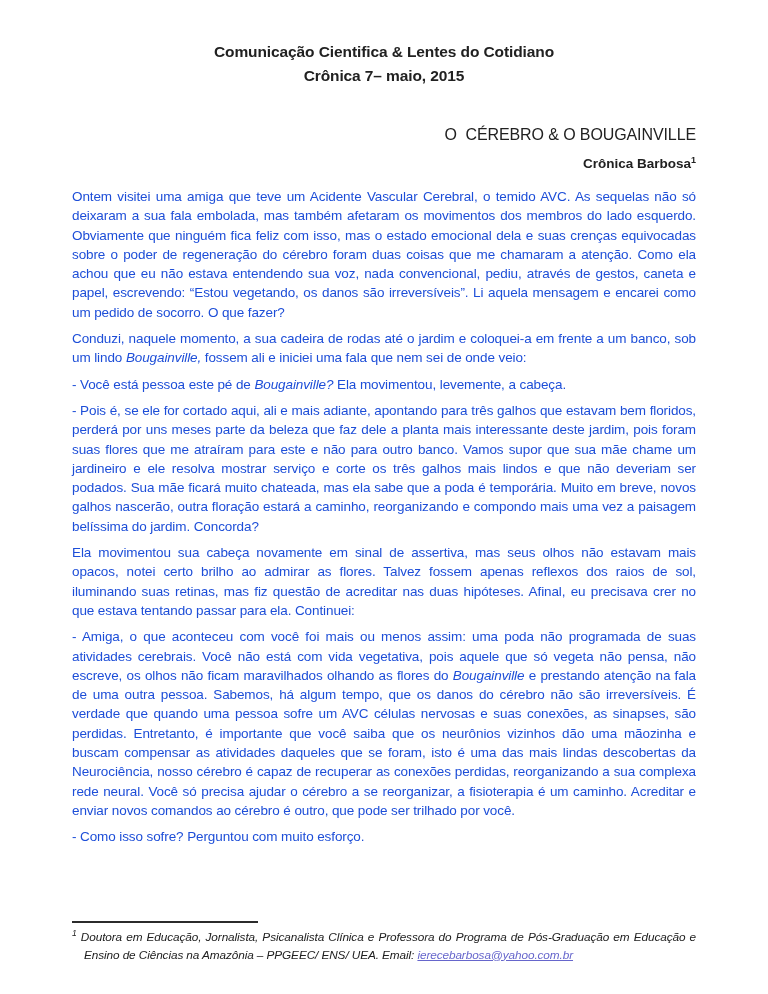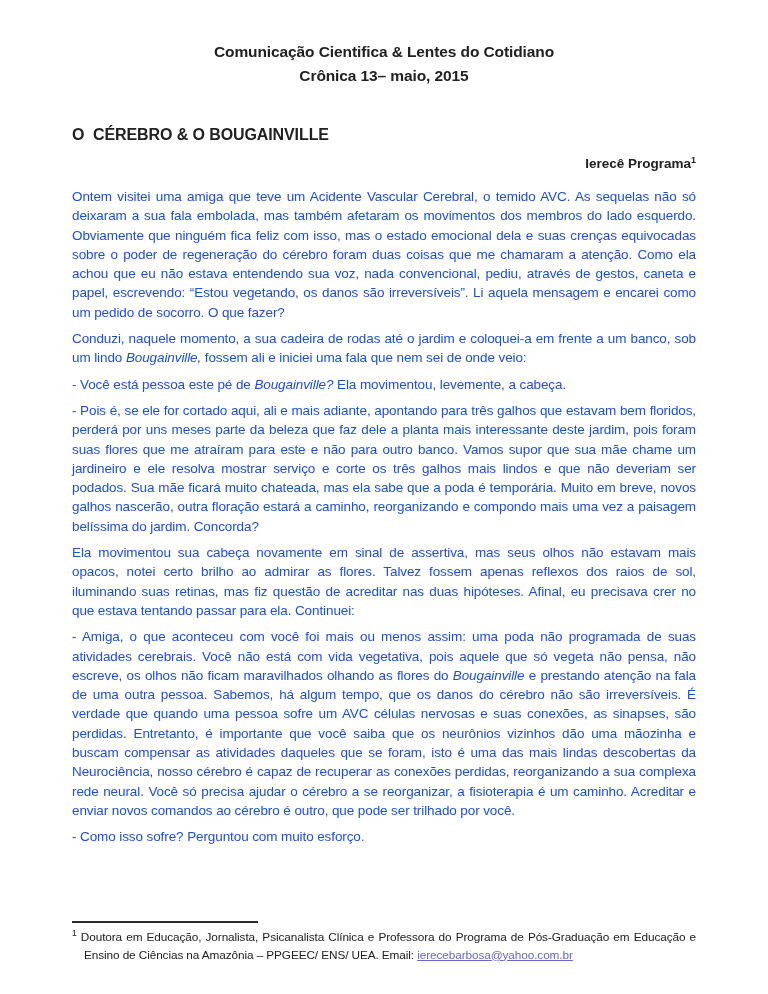--- a/index.html
+++ b/index.html
@@ -24,22 +24,22 @@
   }
   .doc-header {
     text-align: center;
     font-weight: bold;
     font-size: 15.5px;
     line-height: 24px;
     letter-spacing: -0.1px;
   }
   .article-title {
     margin: 36px 0 0 0;
-    text-align: left;
-    font-weight: bold;
+    text-align: right;
+    font-weight: normal;
     font-size: 16px;
     line-height: 22px;
     white-space: pre-wrap;
     letter-spacing: -0.1px;
   }
   .author-line {
     margin-top: 9px;
     text-align: right;
     font-weight: bold;
     font-size: 13.5px;
@@ -71,20 +71,21 @@
     border-top: 2px solid #2b2b2b;
     margin: 0 0 6px 0;
   }
   .footnote {
     font-size: 11.8px;
     line-height: 17.5px;
     letter-spacing: -0.1px;
     padding-left: 12px;
     text-indent: -12px;
     text-align: justify;
+    font-style: italic;
   }
   .footnote sup {
     font-size: 8.5px;
     line-height: 0;
   }
   .footnote a {
     text-decoration: underline;
   }
   .footer-url {
     margin-top: 13px;
@@ -95,26 +96,26 @@
     line-height: 18px;
   }
 </style>
 </head>
 <body style="background: rgb(255, 255, 255); color: rgb(33, 33, 33);">
 
 <div class="page">
 
   <header class="doc-header">
     <div>Comunicação Cientifica &amp; Lentes do Cotidiano</div>
-    <div>Crônica 13– maio, 2015</div>
+    <div>Crônica 7– maio, 2015</div>
   </header>
 
   <h1 class="article-title">O  CÉREBRO &amp; O BOUGAINVILLE</h1>
 
-  <div class="author-line"><span>Ierecê Programa</span><sup>1</sup></div>
+  <div class="author-line"><span>Crônica Barbosa</span><sup>1</sup></div>
 
   <main class="article-body" id="article-body">
       <p class="body-para"><span>Ontem visitei uma amiga que teve um Acidente Vascular Cerebral, o temido AVC.  As sequelas não só  deixaram a sua fala embolada, mas também  afetaram os movimentos dos membros do lado esquerdo.  Obviamente que ninguém fica feliz com isso, mas o estado emocional dela e suas crenças equivocadas sobre o poder de regeneração do cérebro foram duas coisas que me chamaram a atenção. Como ela achou que eu não estava entendendo sua voz, nada convencional, pediu, através de gestos, caneta e papel, escrevendo: “Estou vegetando, os danos são irreversíveis”.  Li aquela mensagem e encarei como um pedido de socorro.  O que fazer?</span></p>
       <p class="body-para"><span>Conduzi, naquele momento, a sua cadeira de rodas até o jardim e coloquei-a em frente a um banco, sob um lindo </span><span class="italic">Bougainville,</span><span> fossem ali e iniciei uma fala que nem sei de onde veio:</span></p>
       <p class="body-para"><span>- Você está pessoa este pé de  </span><span class="italic">Bougainville?</span><span> Ela movimentou, levemente, a cabeça.</span></p>
       <p class="body-para"><span>- Pois é, se ele for cortado aqui, ali e mais adiante, apontando para três galhos que estavam bem floridos, perderá por uns meses parte da beleza que faz dele a planta mais interessante deste jardim, pois foram suas flores que me atraíram para este e não para outro banco. Vamos supor que sua mãe chame um jardineiro e ele resolva mostrar serviço e corte os três galhos mais lindos e que não deveriam ser podados. Sua mãe ficará muito chateada, mas ela sabe que a poda é temporária. Muito em breve, novos galhos nascerão, outra floração estará a caminho, reorganizando e  compondo mais uma vez a paisagem belíssima do jardim. Concorda?</span></p>
       <p class="body-para"><span>Ela movimentou sua cabeça novamente em sinal de assertiva, mas seus olhos não estavam mais opacos, notei certo brilho ao admirar as flores. Talvez fossem apenas reflexos dos raios de sol, iluminando suas retinas, mas fiz questão de acreditar nas duas hipóteses. Afinal, eu precisava crer no que estava tentando passar para ela. Continuei:</span></p>
       <p class="body-para"><span>- Amiga, o que aconteceu com você foi mais ou menos assim:  uma poda não programada de suas atividades cerebrais. Você não está com vida vegetativa, pois aquele que só vegeta não pensa, não escreve, os olhos não ficam maravilhados olhando as flores do </span><span class="italic">Bougainville</span><span>  e prestando atenção  na fala de uma outra pessoa. Sabemos, há algum tempo, que os danos do cérebro não são irreversíveis. É verdade que quando uma pessoa sofre um AVC células nervosas e suas conexões, as sinapses, são perdidas. Entretanto, é importante que você saiba que os neurônios vizinhos dão uma mãozinha e buscam compensar as atividades daqueles que se foram, isto é uma das mais lindas descobertas da Neurociência, nosso cérebro é capaz de recuperar as conexões perdidas, reorganizando a sua complexa rede neural.  Você só precisa ajudar o cérebro a se reorganizar, a fisioterapia é um caminho. Acreditar e enviar novos comandos ao cérebro é outro, que pode ser trilhado por você.</span></p>
       <p class="body-para"><span>- Como isso sofre?  Perguntou com muito esforço.</span></p>
     </main>

